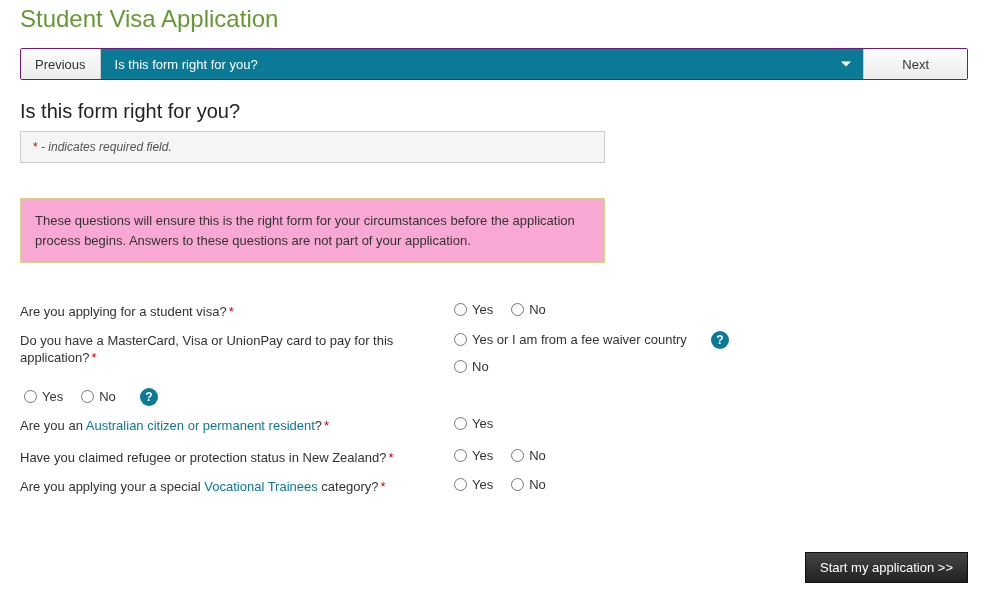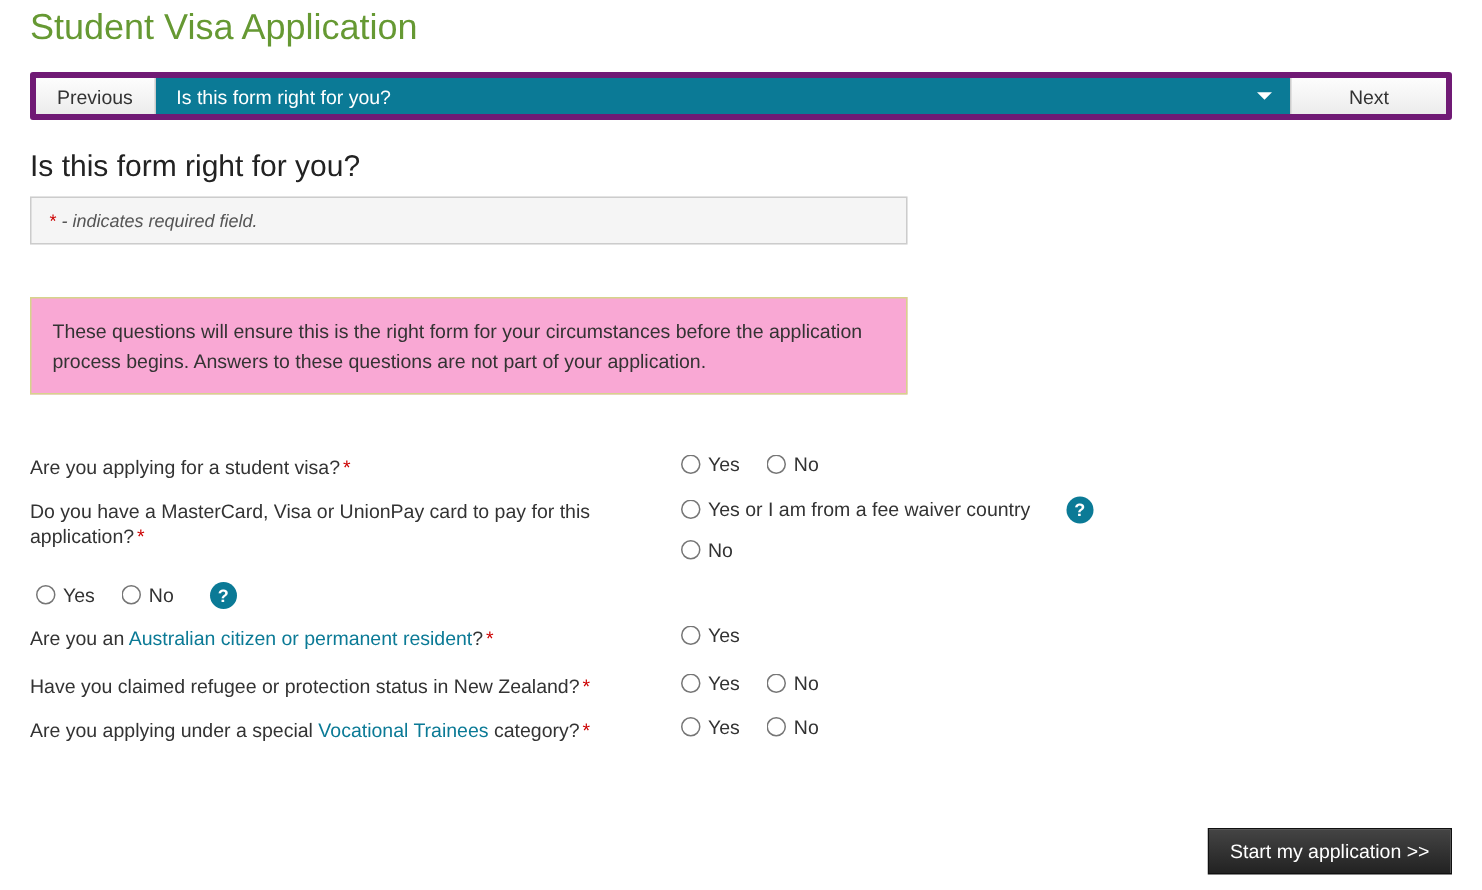--- a/index.html
+++ b/index.html
@@ -16,21 +16,21 @@
       font-size: 24px;
       font-weight: normal;
       margin: 5px 0 15px 0;
       font-family: Verdana, sans-serif;
     }
     .nav-bar {
       display: flex;
       align-items: stretch;
       height: 32px;
       margin-bottom: 20px;
-      border: 4px solid #701a75;
+      border: 1px solid #701a75;
       border-radius: 2px;
       background: #f5f5f5;
     }
     .nav-prev {
       padding: 0 14px;
       display: flex;
       align-items: center;
       background: linear-gradient(#fdfdfd, #ececec);
       border-right: 1px solid #ccc;
       cursor: pointer;
@@ -257,21 +257,21 @@
       <label class="opt">
           <input type="radio" name="q5" style="">
           <span>No</span>
         </label>
     </div>
   </div>
 </div>
 
 <div class="question-row">
   <div class="q-label">
-    <span>Are you applying under a special </span><a href="#">Vocational Trainees</a><span> category?</span><span class="star">*</span>
+    <span>Are you applying your a special </span><a href="#">Vocational Trainees</a><span> category?</span><span class="star">*</span>
   </div>
   <div class="q-options">
     <div class="opt-row">
       <label class="opt">
           <input type="radio" name="q6" style="">
           <span>Yes</span>
         </label>
       <label class="opt">
           <input type="radio" name="q6" style="">
           <span>No</span>

